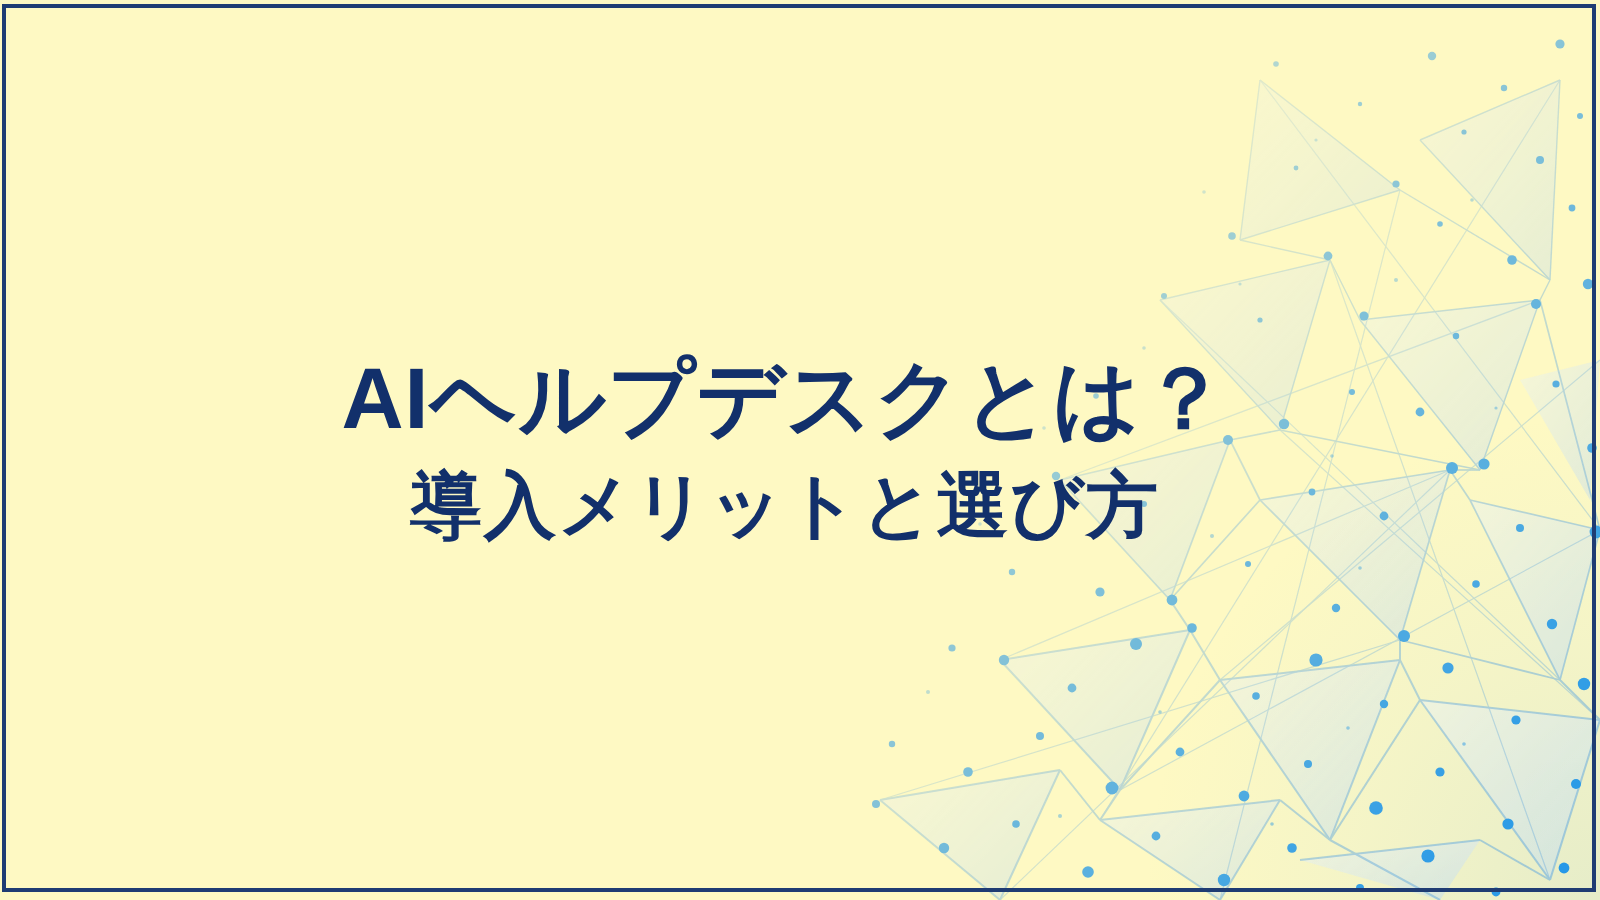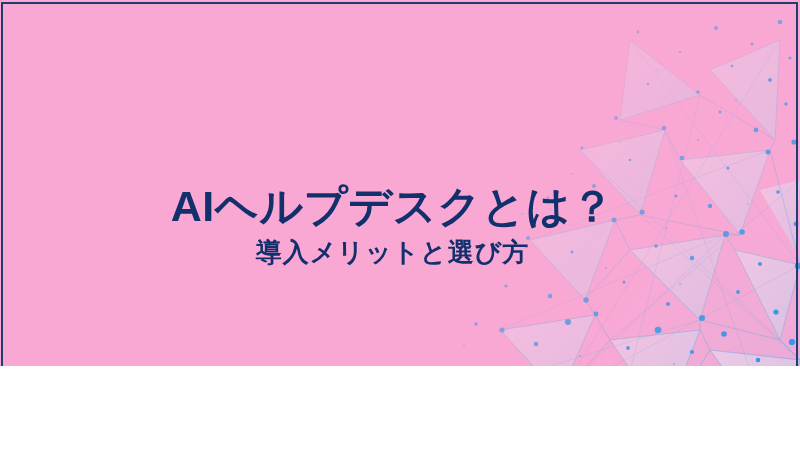--- a/index.html
+++ b/index.html
@@ -10,22 +10,22 @@
   body {
     width: 800px;
     height: 450px;
     overflow: hidden;
     font-family: "Liberation Sans", "DejaVu Sans", sans-serif;
   }
 
   #slide {
     position: relative;
     width: 800px;
-    height: 366px;
-    background: #f9a8d4;
+    height: 450px;
+    background: #fef9c3;
     box-sizing: border-box;
     overflow: hidden;
   }
 
   
   #slide-border {
     position: absolute;
     left: 1px;
     top: 2px;
     width: 797px;
@@ -88,21 +88,21 @@
     font-weight: bold;
     letter-spacing: 0.5px;
     line-height: 1.12;
     color: #12306b;
     white-space: nowrap;
     text-align: center;
   }
 
   #sub-title {
     margin: 8px 0 0 0;
-    font-size: 26px;
+    font-size: 36px;
     font-weight: bold;
     letter-spacing: 1px;
     line-height: 1.15;
     color: #12306b;
     white-space: nowrap;
     text-align: center;
   }
 </style>
 </head>
 <body>

